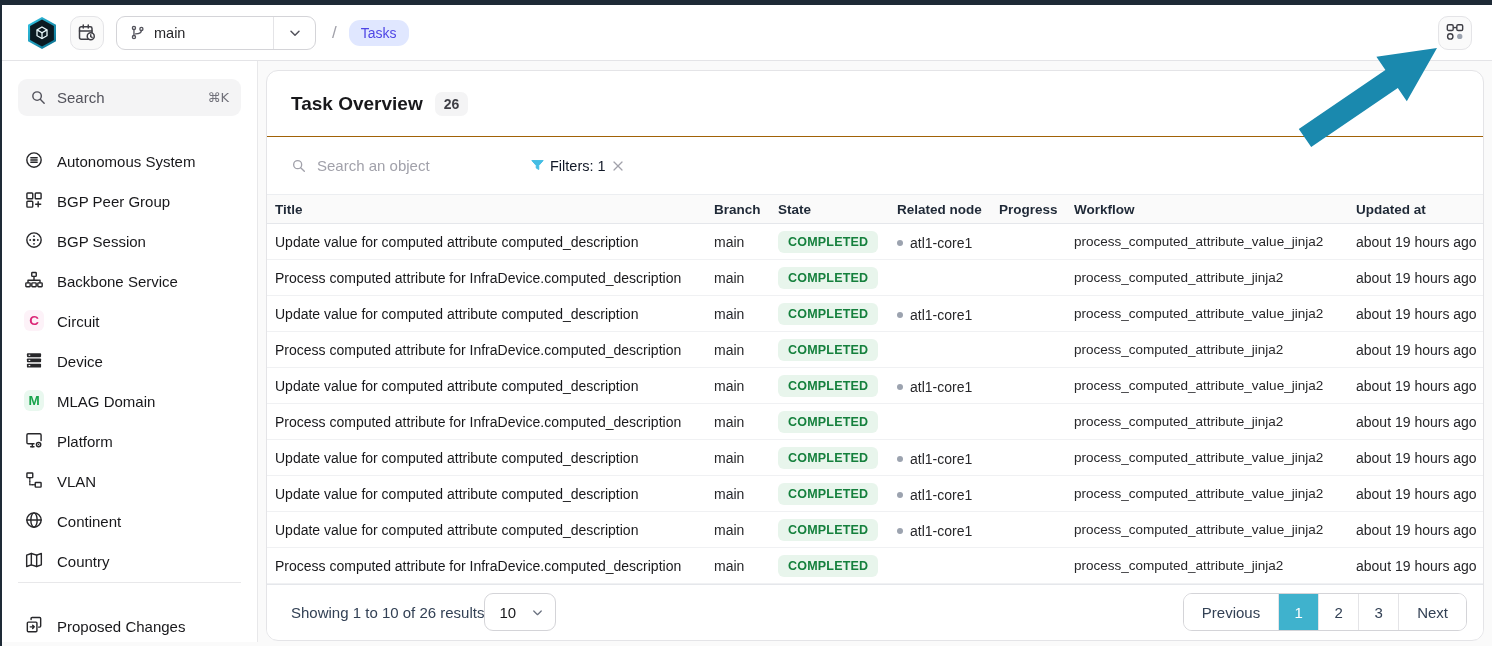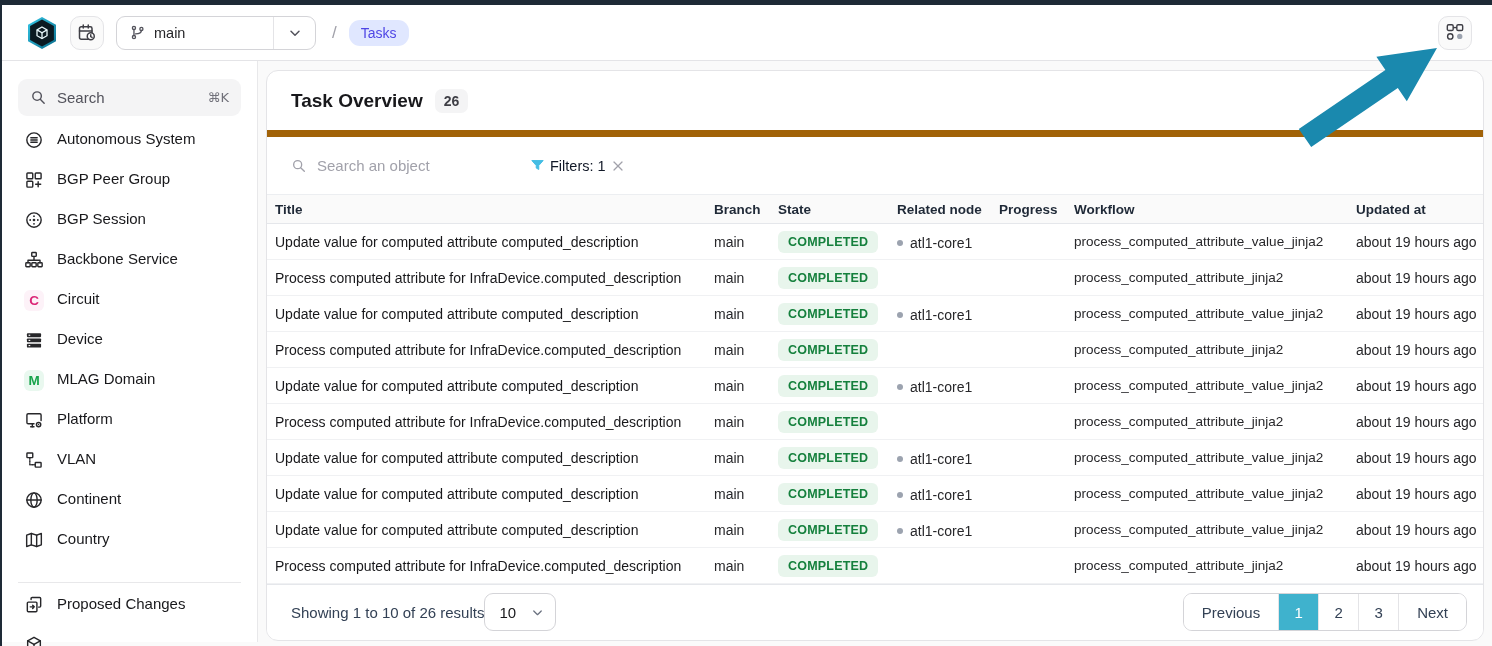--- a/index.html
+++ b/index.html
@@ -25,30 +25,30 @@
   .crumb-chip { background:#e0e7ff; color:#4f46e5; font-size:14px; padding:5px 12px; border-radius:11px; cursor:pointer; }
   .topbar-spacer { flex:1; }
 
   
   .sidebar { position:absolute; top:61px; left:2px; bottom:4px; width:256px; background:#fff; border-right:1px solid #e8e8ea; padding:18px 16px 0 16px; }
   .side-search { height:37px; background:#f4f4f5; border-radius:9px; display:flex; align-items:center; padding:0 12px; gap:10px; cursor:pointer; }
   .side-search .ic { width:17px; height:17px; color:#52525b; } .side-search .ic svg{width:100%;height:100%;}
   .side-search-label { flex:1; font-size:15px; color:#52525b; }
   .side-search-kbd { font-size:13px; color:#71717a; font-family:"DejaVu Sans",sans-serif; }
   .side-list { margin-top:14px; }
-  .side-item { height:40px; display:flex; align-items:flex-start; gap:13px; padding:0 6px; border-radius:8px; cursor:pointer; }
+  .side-item { height:40px; display:flex; align-items:flex-end; gap:13px; padding:0 6px; border-radius:8px; cursor:pointer; }
   .side-item .ic { width:20px; height:20px; color:#27272a; flex:0 0 auto; display:flex; align-items:center; justify-content:center; }
   .side-item .ic svg { width:20px; height:20px; }
   .letter-badge { width:21px; height:21px; border-radius:6px; display:flex; align-items:center; justify-content:center; font-size:13.5px; font-weight:700; }
   .side-label { font-size:15px; font-weight:500; color:#18181b; white-space:nowrap; }
   .side-divider { height:1px; background:#e8e8ea; margin:12px 0; }
 
   
   .card { position:absolute; left:266px; top:70px; width:1218px; height:571px; background:#fff; border:1px solid #e4e4e7; border-radius:12px; overflow:hidden; }
-  .card-header { height:66px; display:flex; align-items:center; gap:12px; padding:0 24px; border-bottom:7px solid #a16207; }
+  .card-header { height:66px; display:flex; align-items:center; gap:12px; padding:0 24px; border-bottom:1px solid #a16207; }
   .card-title { font-size:19px; font-weight:700; color:#18181b; }
   .count-badge { background:#f4f4f5; color:#3f3f46; font-size:14px; font-weight:600; padding:4px 9px; border-radius:7px; }
   .filter-row { height:57px; display:flex; align-items:center; padding:0 24px; }
   .obj-search { display:flex; align-items:center; gap:10px; width:210px; }
   .obj-search .ic { width:16px; height:16px; color:#a1a1aa; } .obj-search .ic svg{width:100%;height:100%;}
   .obj-search-input { border:none; outline:none; font-size:15px; color:#3f3f46; width:170px; font-family:inherit; background:transparent; }
   .obj-search-input::placeholder { color:#a1a1aa; }
   .filters-group { display:flex; align-items:center; gap:4px; margin-left:28px; cursor:pointer; }
   .filters-group .funnel { width:17px; height:17px; } .filters-group .funnel svg{width:100%;height:100%;}
   .filters-label { font-size:14.5px; color:#111827; }

